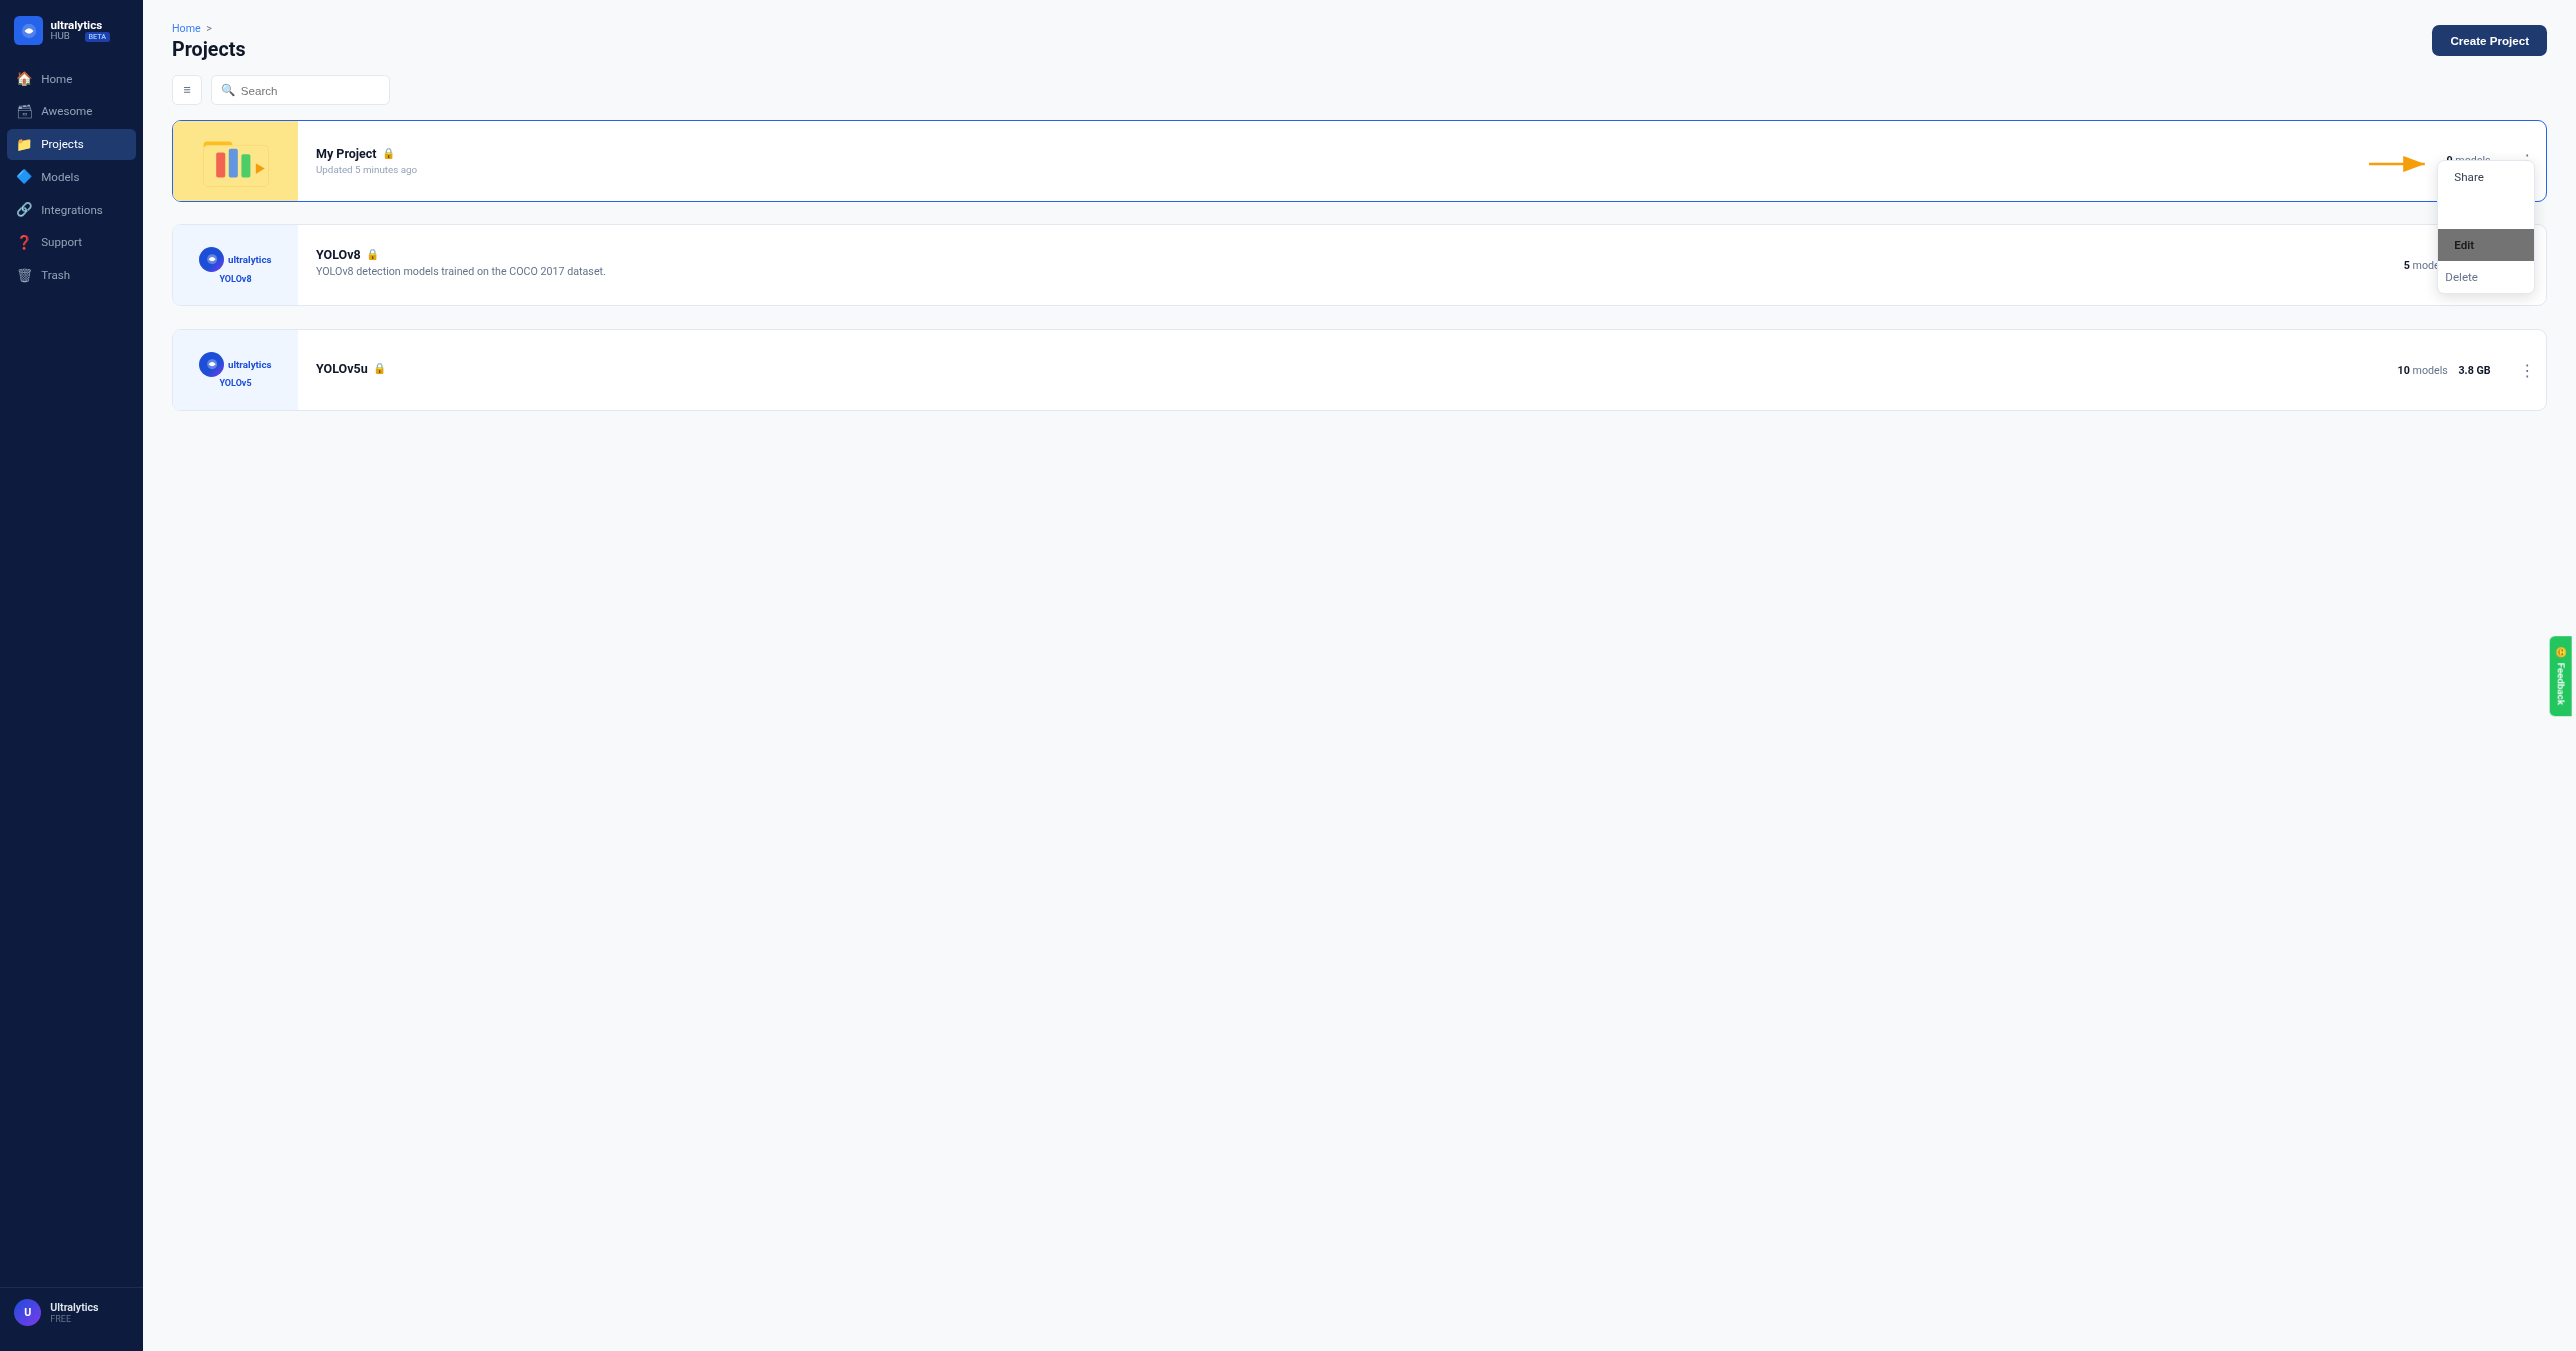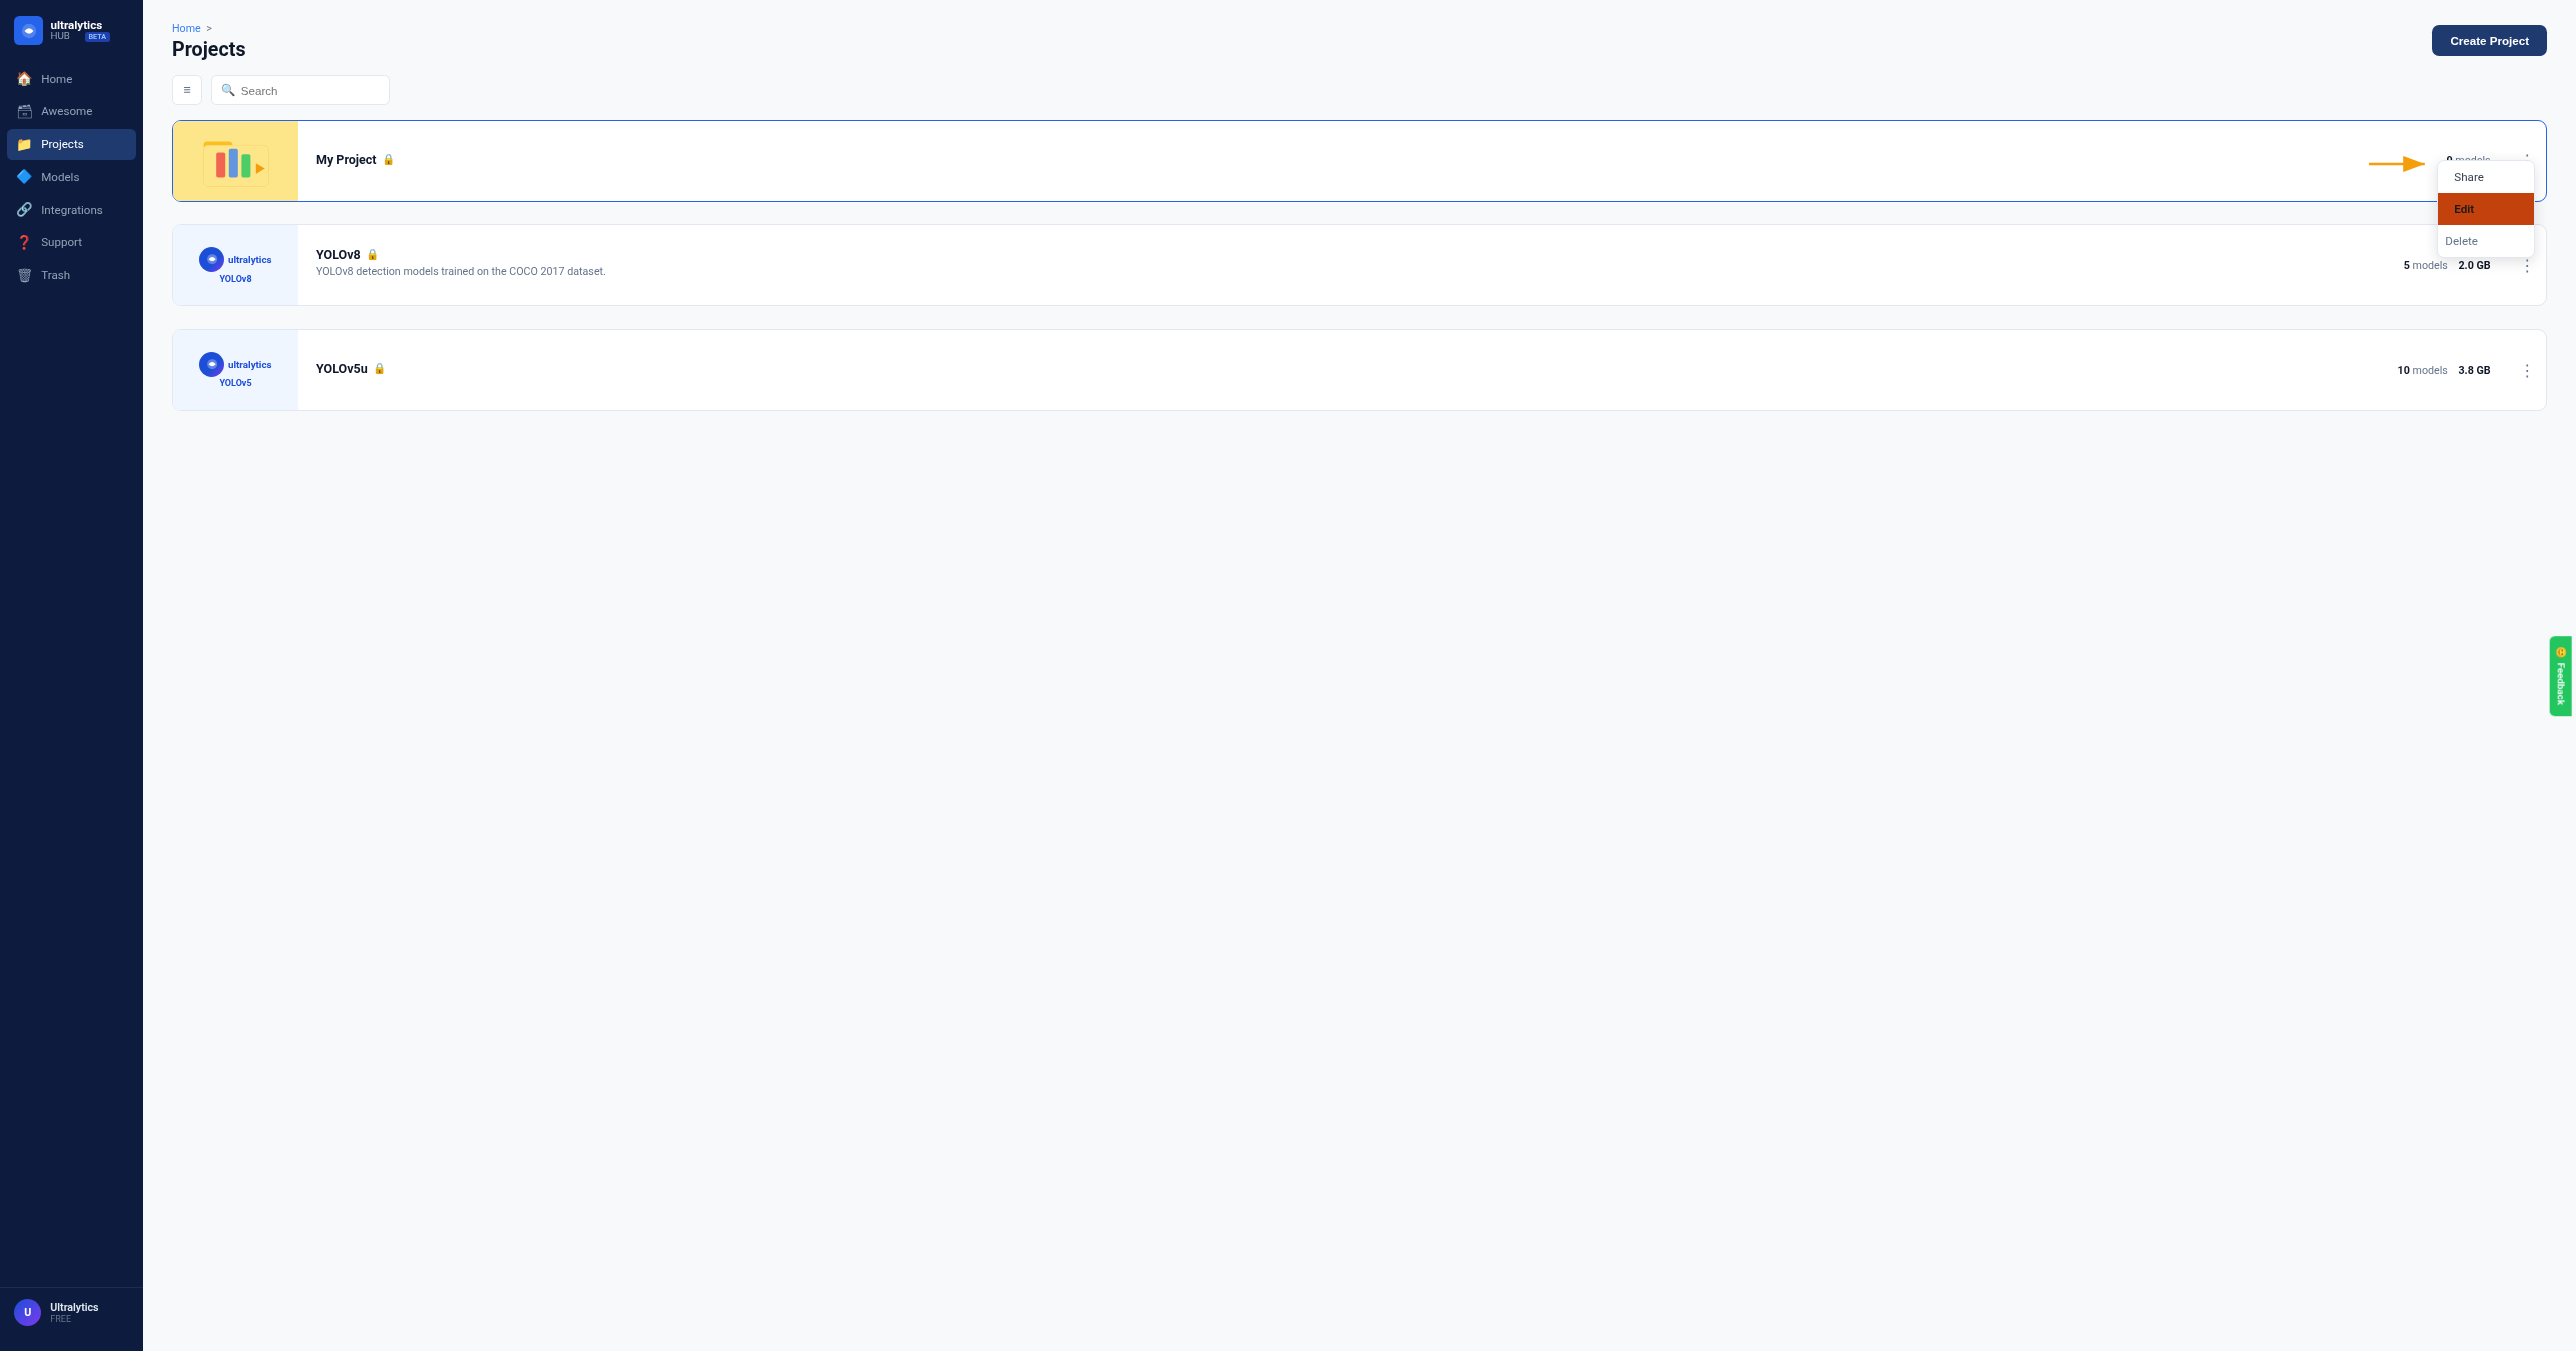--- a/index.html
+++ b/index.html
@@ -319,23 +319,24 @@
     }
     .context-menu-item {
       padding: 9px 16px;
       font-size: 11.6px;
       color: #374151;
       cursor: pointer;
       display: flex;
       align-items: center;
     }
     .context-menu-item.edit-item {
-      background: #c2410c;
+      background: #737373;
       color: #1a1a1a;
       font-weight: 600;
+      margin-top: 36px;
     }
     .context-menu-item.delete-item { color: #64748b; padding-left: 7px; }
 
     
     .arrow-pointer {
       position: absolute;
       right: 114px;
       top: 34px;
       z-index: 99;
     }
@@ -455,20 +456,21 @@
           <rect x="46" y="28" width="10" height="26" rx="2" fill="#22c55e" opacity="0.8"></rect>
 
           <polygon points="62,38 72,44 62,50" fill="#f59e0b"></polygon>
         </svg>
       </div>
       <div class="project-info">
         <div class="project-name-row">
           <span class="project-name">My Project</span>
           <span class="lock-icon">🔒</span>
         </div>
+        <div class="project-updated">Updated 5 minutes ago</div>
       </div>
       <div class="project-meta">
         <span class="meta-models">
           <span>0</span> models
         </span>
       </div>
       <button class="three-dot-btn">⋮</button>
 
       <div class="context-menu">
         <div class="context-menu-item">Share</div>

